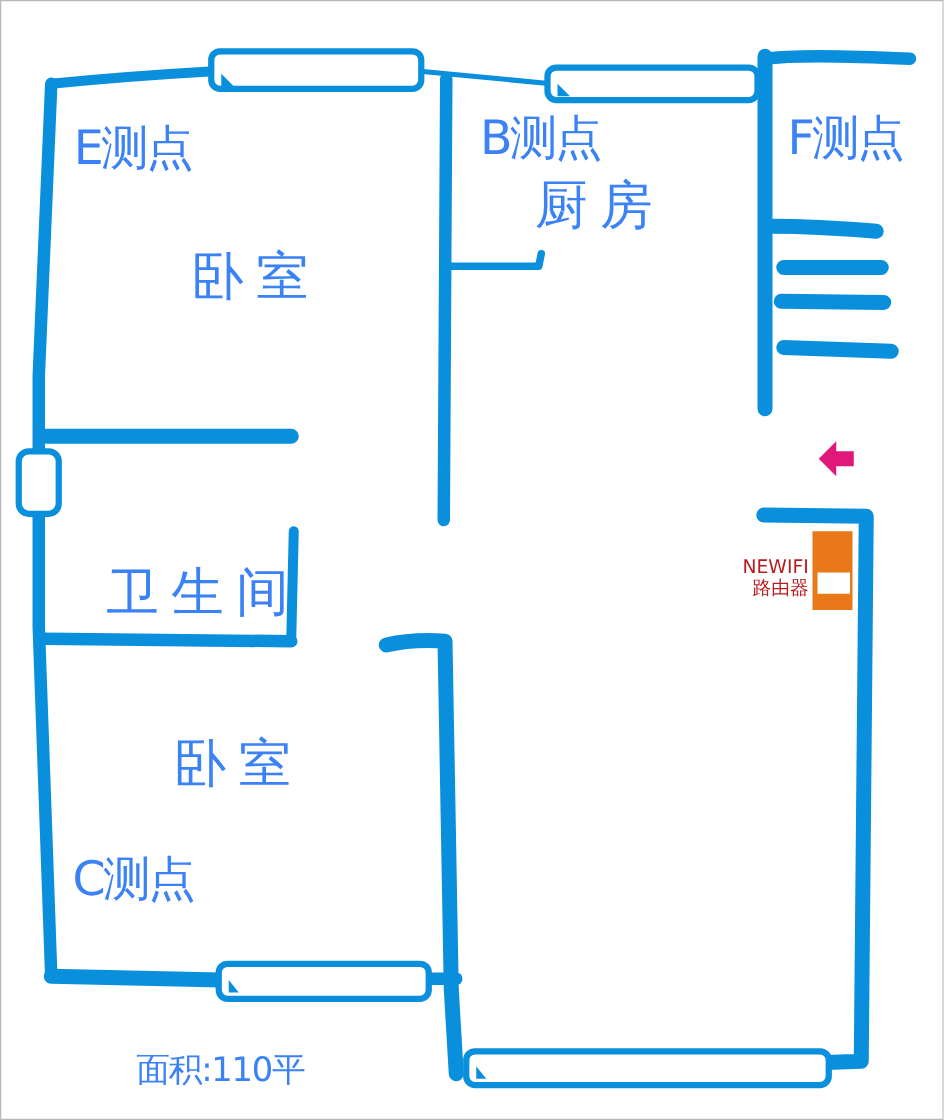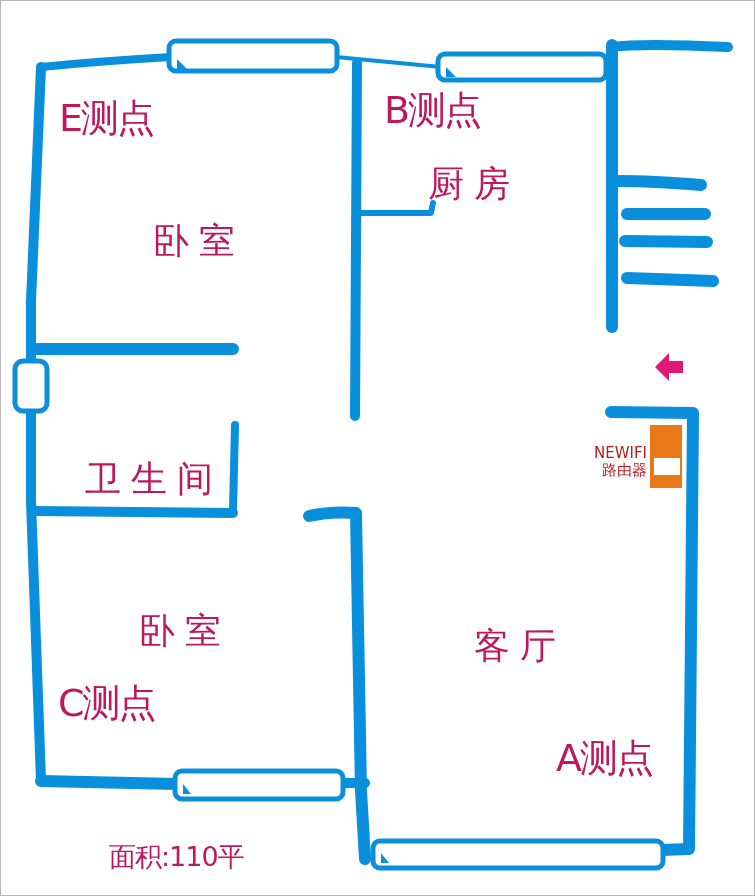--- a/index.html
+++ b/index.html
@@ -10,33 +10,32 @@
     background: #ffffff;
     overflow: hidden;
     box-sizing: border-box;
     border: 1px solid #b8b8b8;
     font-family: "DejaVu Sans", sans-serif;
   }
   svg.plan { position: absolute; left: 0; top: 0; }
   .label {
     position: absolute;
     white-space: nowrap;
-    color: #be185d;
+    color: #3b82f6;
     line-height: 1;
   }
   .point {
     font-family: "DejaVu Sans", sans-serif;
     font-size: 38px;
     letter-spacing: -2px;
   }
   .room {
-    font-family: Liberation Serif, serif;
-    font-size: 36px;
+    font-family: Liberation Mono, monospace;
+    font-size: 42px;
     letter-spacing: 10px;
-    margin-top: 20px;
   }
   .router-text {
     font-family: "DejaVu Sans", sans-serif;
     font-size: 15px;
     line-height: 17px;
     text-align: right;
     color: #b91c1c;
   }
   .area {
     font-family: "DejaVu Sans", sans-serif;
@@ -98,28 +97,27 @@
     </g>
 
     <rect x="649" y="424" width="32" height="63" fill="#e87818"></rect>
     <rect x="653" y="457" width="26" height="17" fill="#ffffff"></rect>
 
     <path d="M654 366 L668 352 L668 360 L682 360 L682 372 L668 372 L668 380 Z" fill="#e0187a"></path>
   </svg>
 
   <div class="label point" style="left:58px; top:98px;">E测点</div>
   <div class="label point" style="left:383px; top:90px;">B测点</div>
+  <div class="label point" style="left:629px; top:90px;">F测点</div>
   <div class="label point" style="left:57px; top:683px;">C测点</div>
-  <div class="label point" style="left:555px; top:738px;">A测点</div>
 
   <div class="label room" style="left:152px; top:202px;">卧室</div>
   <div class="label room" style="left:427px; top:145px;">厨房</div>
-  <div class="label room" style="left:84px; top:440px;">卫生间</div>
+  <div class="label room" style="left:84px; top:455px;">卫生间</div>
   <div class="label room" style="left:138px; top:592px;">卧室</div>
-  <div class="label room" style="left:473px; top:607px;">客厅</div>
 
   <div class="label router-text" style="left:578px; top:444px; width:68px;">
     <div>NEWIFI</div>
     <div>路由器</div>
   </div>
 
   <div class="label area" style="left:108px; top:823px;">面积:110平</div>
 
 </div>
 

